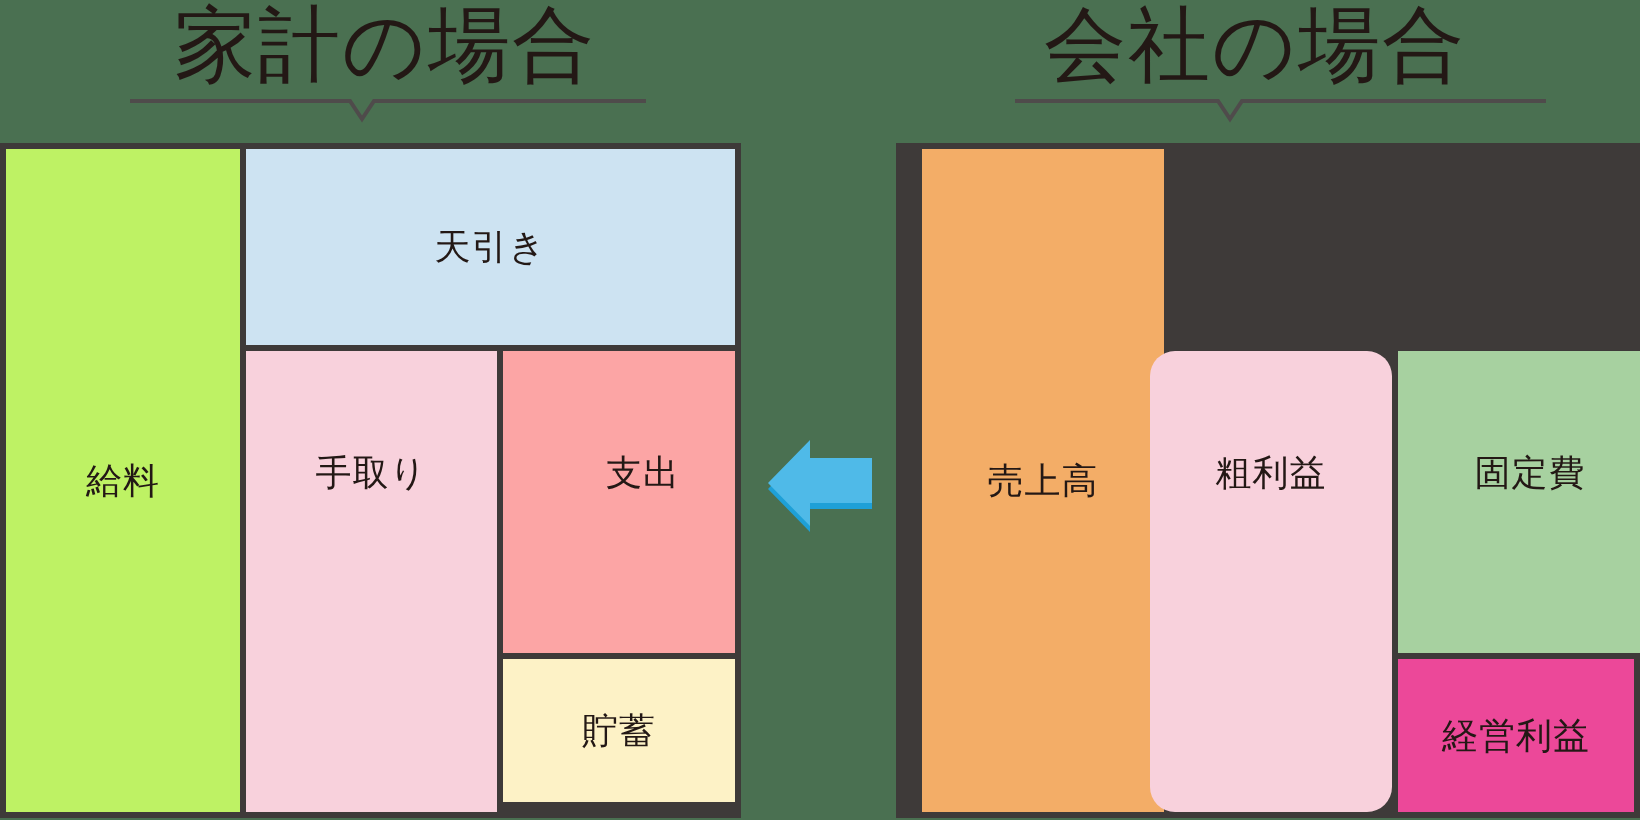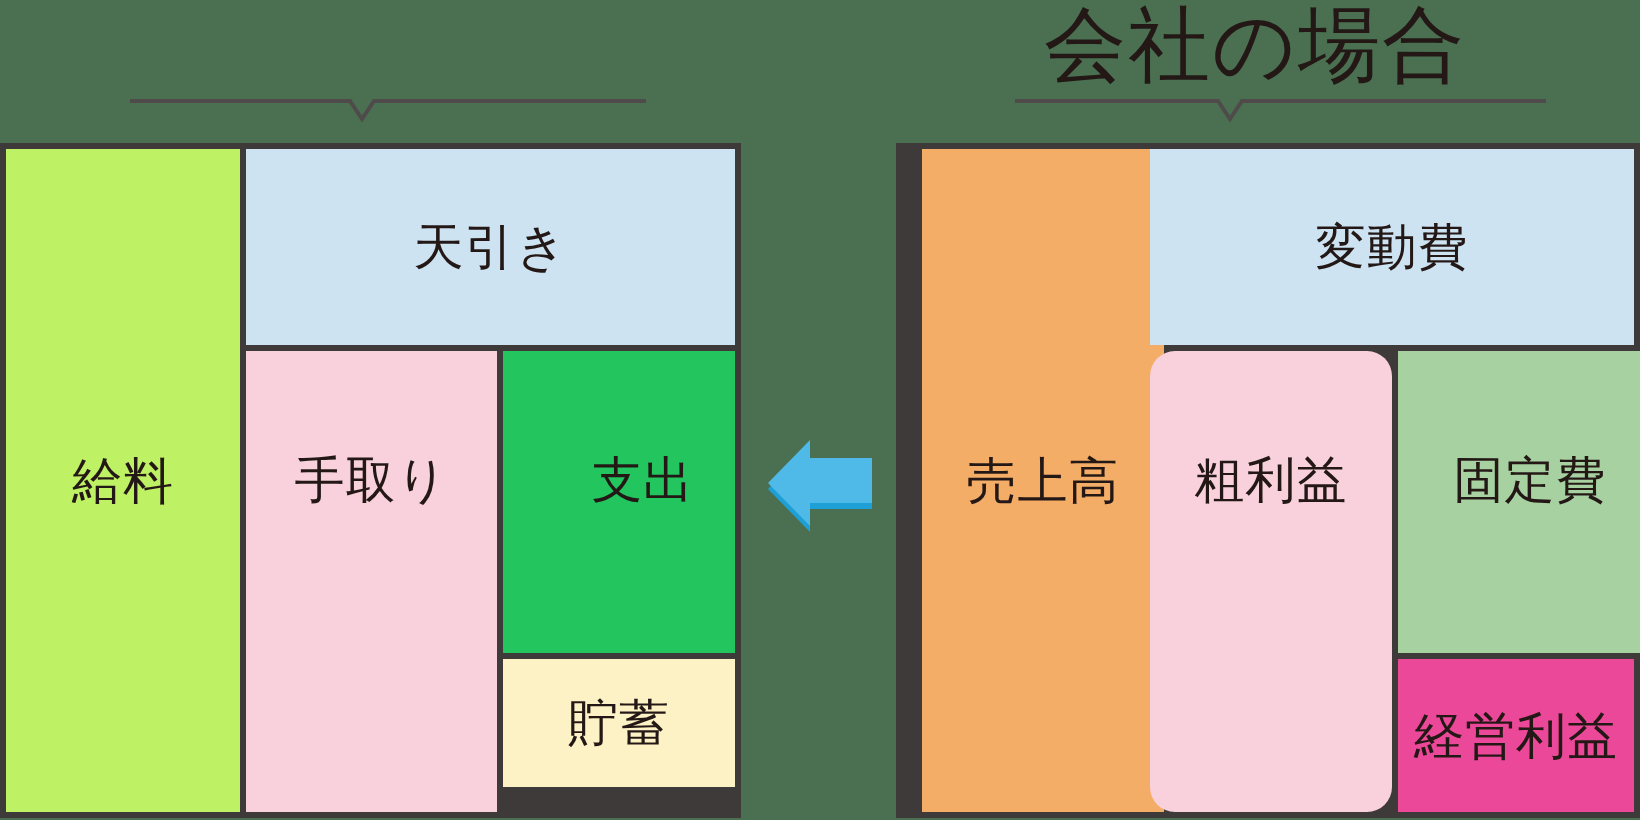--- a/index.html
+++ b/index.html
@@ -23,42 +23,43 @@
   svg.overlay{position:absolute;left:0;top:0;width:1640px;height:820px;pointer-events:none;}
   .diagram{
     position:absolute;top:143px;height:675px;
     background:#3E3A39;
   }
   #household-diagram{left:0;width:741px;}
   #company-diagram{left:896px;width:744px;}
   .block{
     position:absolute;box-sizing:border-box;
     display:flex;align-items:center;justify-content:center;
-    font-size:50px;line-height:1;color:#231815;
+    font-size:36px;line-height:1;color:#231815;
     letter-spacing:1px;white-space:nowrap;
   }
   .block.raised{align-items:flex-start;padding-top:104px;}
   
   #hh-salary   {left:6px;  top:6px;   width:234px;height:663px;background:#bef264;}
   #hh-deduct   {left:246px;top:6px;   width:489px;height:196px;background:#CDE3F2;}
   #hh-takehome {left:246px;top:208px; width:251px;height:461px;background:#F8D1DC;}
-  #hh-spend    {left:503px;top:208px; width:232px;height:302px;background:#22c55e;padding-left:48px;}
-  #hh-save     {left:503px;top:516px; width:232px;height:128px;background:#FDF2C6;}
+  #hh-spend    {left:503px;top:208px; width:232px;height:302px;background:#fca5a5;padding-left:48px;}
+  #hh-save     {left:503px;top:516px; width:232px;height:143px;background:#FDF2C6;}
   
   #co-sales    {left:6px;  top:6px;   width:242px;height:663px;background:#F3AD67;margin-left:20px;}
   #co-variable {left:254px;top:6px;   width:484px;height:196px;background:#CDE3F2;}
   #co-gross    {left:254px;top:208px; width:242px;height:461px;background:#F8D1DC;border-radius:25px;}
   #co-fixed    {left:502px;top:208px; width:264px;height:302px;background:#A7D1A0;}
   #co-profit   {left:502px;top:516px; width:236px;height:153px;background:#ec4899;}
 </style>
 </head>
 <body>
 
 <div id="canvas" style="background: rgb(74, 112, 81);">
 
+  <div class="title" id="household-title">家計の場合</div>
 
   <div class="title" id="company-title">会社の場合</div>
 
   <svg class="overlay" viewBox="0 0 1640 820">
     <path d="M130 101 H350 L362 119 L374 101 H646" fill="none" stroke-width="4" stroke="#4F4B4B"></path>
     <path d="M1015 101 H1218 L1230 119 L1242 101 H1546" fill="none" stroke-width="4" stroke="#4F4B4B"></path>
     <polygon points="768,489 810,446 810,464 872,464 872,509 810,509 810,532" fill="#1EA0D7"></polygon>
     <polygon points="768,483 810,440 810,458 872,458 872,503 810,503 810,526" fill="#4FBAE8"></polygon>
   </svg>
 
@@ -77,23 +78,20 @@
     </div>
     <div class="block" id="hh-save">
       <span>貯蓄</span>
     </div>
   </div>
 
   <div class="diagram" id="company-diagram">
     <div class="block" id="co-sales">
       <span>売上高</span>
     </div>
-    <div class="block" id="co-variable">
-      <span>変動費</span>
-    </div>
     <div class="block raised" id="co-gross">
       <span>粗利益</span>
     </div>
     <div class="block raised" id="co-fixed">
       <span>固定費</span>
     </div>
     <div class="block" id="co-profit">
       <span>経営利益</span>
     </div>
   </div>

